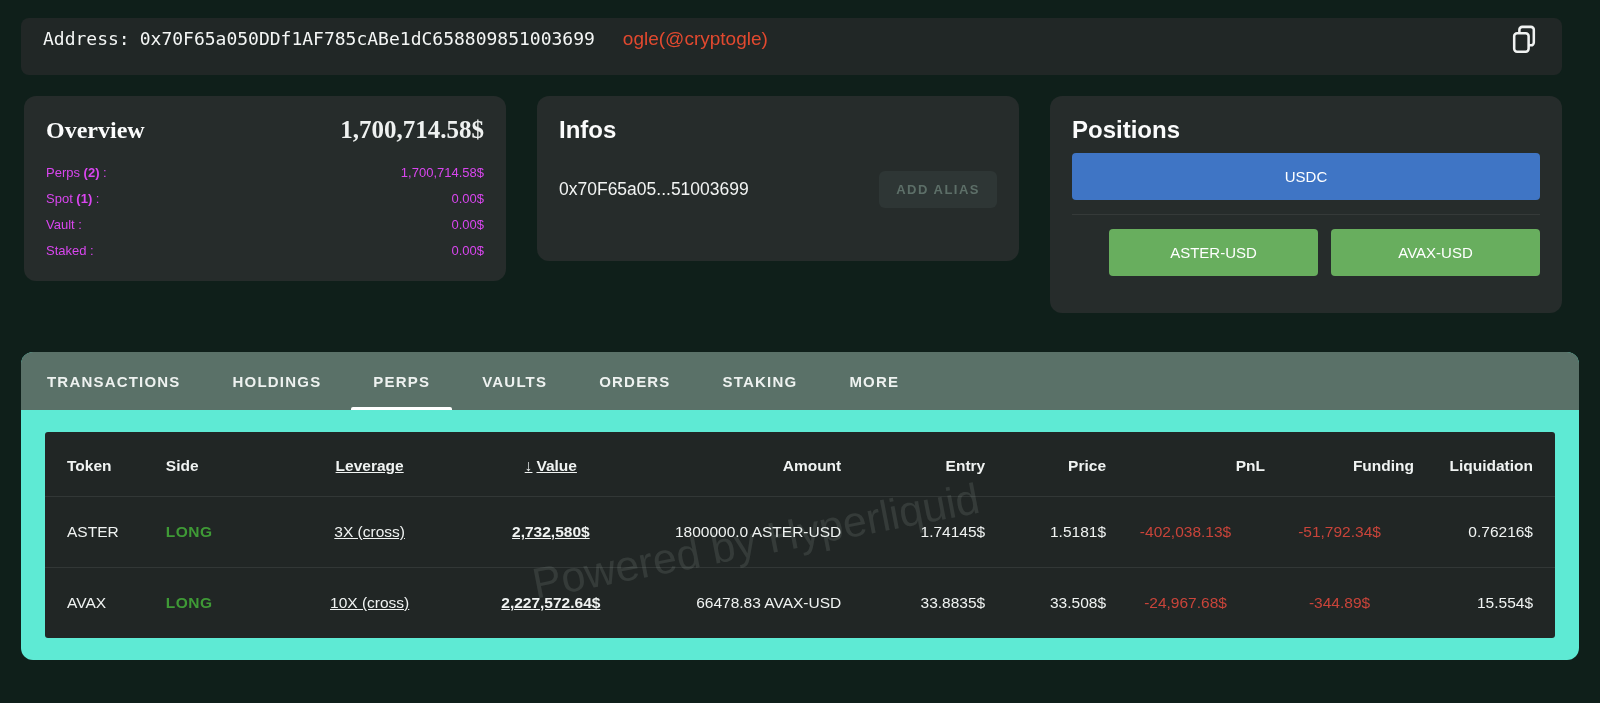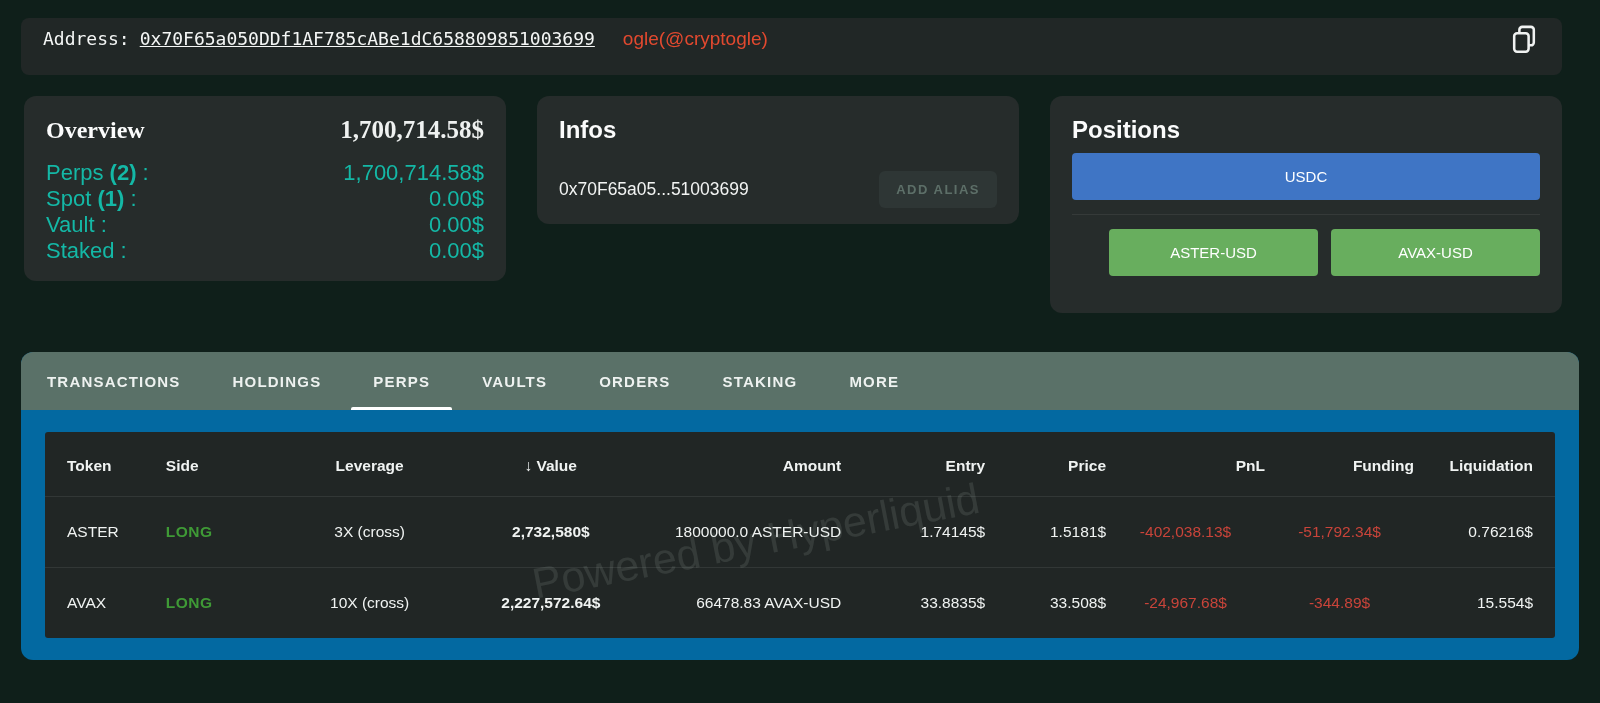--- a/index.html
+++ b/index.html
@@ -18,21 +18,21 @@
     height:57px;
     background:#212726;
     border-radius:8px;
     display:flex; align-items:center;
     padding:0 20px 16px 22px;
   }
   .addr-label, .addr-value {
     font-family:"DejaVu Sans Mono", monospace;
     font-size:18px; color:#f4f6f5; white-space:pre;
   }
-  .addr-value { margin-left:10px;text-decoration:underline; }
+  .addr-value { margin-left:10px; }
   .alias-link {
     margin-left:28px;
     font-size:19px; color:#e2492f;
     cursor:pointer; text-decoration:none;
   }
   .copy-btn {
     margin-left:auto;
     width:36px; height:36px;
     display:flex; align-items:center; justify-content:center;
     cursor:pointer; border-radius:6px;
@@ -46,24 +46,24 @@
   .card {
     background:#262c2b; border-radius:12px;
     padding:20px 22px;
   }
   .card-title { font-size:24px; font-weight:700; color:#fbfcfc; }
 
   .card.overview { width:482px; height:185px; }
   .ov-head { display:flex; justify-content:space-between; align-items:baseline;font-family:Liberation Serif, serif; }
   .ov-total { font-size:25px; font-weight:700; }
   .ov-rows { margin-top:16px; }
-  .ov-row { display:flex; justify-content:space-between; font-size:22px; line-height:26px; color:#14b8a6; }
+  .ov-row { display:flex; justify-content:space-between; font-size:13px; line-height:26px; color:#d946ef; }
   .ov-row b { font-weight:700; }
 
-  .card.infos { width:482px; height:128px; }
+  .card.infos { width:482px; height:165px; }
   .infos-body { margin-top:27px; display:flex; justify-content:space-between; align-items:center; }
   .short-addr { font-size:17.5px; color:#f2f4f3; }
   .add-alias-btn {
     background:#2e3635; color:#5d6f68;
     font-size:13px; font-weight:700; letter-spacing:1.5px;
     padding:11px 17px; border-radius:6px; border:none;
     font-family:"Liberation Sans", sans-serif;
     cursor:pointer;
   }
 
@@ -75,21 +75,21 @@
     user-select:none;
   }
   .pos-usdc { margin-top:9px; background:#3f75c5; }
   .pos-divider { margin:14px 0; border:none; border-top:1px solid rgba(255,255,255,0.07); }
   .pos-perp-row { display:flex; gap:13px;margin-left:37px; }
   .pos-perp-row .pos-btn { flex:1; background:#68ae5e; }
 
   
   .table-card {
     margin:39px 21px 0 21px;
-    background:#0369a1; border-radius:12px;
+    background:#5eead4; border-radius:12px;
     padding-bottom:13px;
   }
   .tabs-bar {
     height:58px; background:#5a7168;
     border-radius:12px 12px 0 0;
     display:flex; align-items:stretch;
   }
   .tab {
     position:relative;
     display:flex; align-items:center;
@@ -109,21 +109,21 @@
     border-radius:3px;
     overflow:hidden;
   }
   table { width:100%; border-collapse:collapse; table-layout:fixed; }
   th, td { font-size:15.5px; color:#f0f3f2; }
   thead th { font-weight:700; padding:25px 0 21px 0; }
   tbody td { padding:26px 0; }
   tbody tr { border-top:1px solid rgba(255,255,255,0.08); }
 
   .al { text-align:left; }
-  .ac { text-align:center; }
+  .ac { text-align:center;text-decoration:underline; }
   .ar { text-align:right; }
   .pad-l { padding-left:22px; }
   .pad-r { padding-right:22px; }
 
   .side-long { color:#3f9a36; font-weight:700; letter-spacing:0.5px; }
   .val-bold { font-weight:700; }
   .neg { color:#c9443a;text-align:center; }
 
   .sort-arrow { font-weight:400; margin-right:4px; }
 

